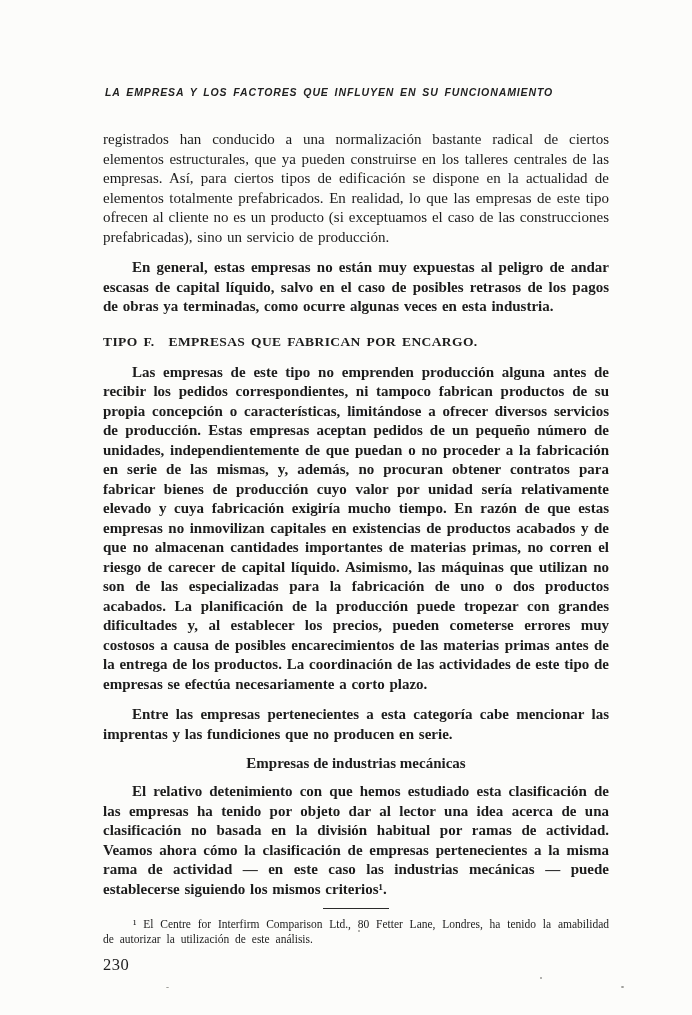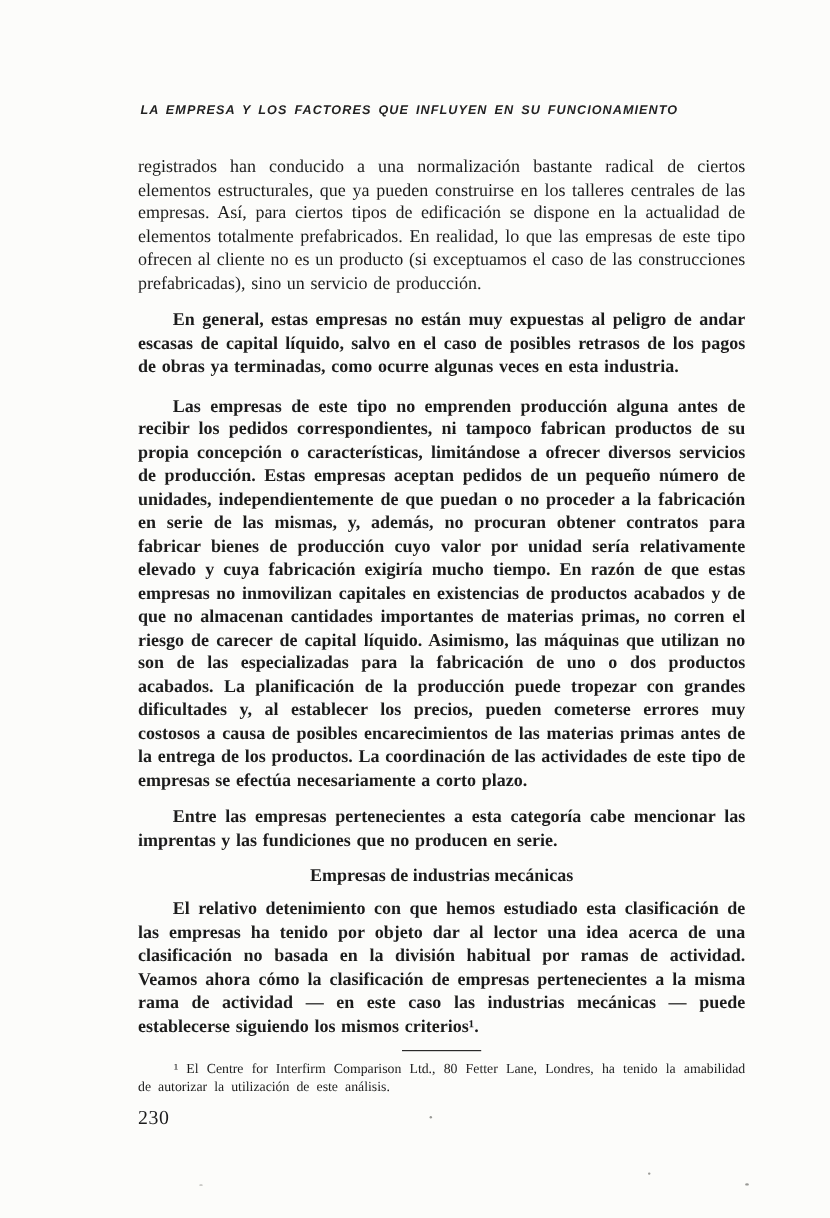--- a/index.html
+++ b/index.html
@@ -12,21 +12,21 @@
     width: 692px;
     height: 1015px;
     margin: 0 auto;
     background: #fcfcfa;
     overflow: hidden;
     color: #1c1c1c;
     font-family: "Liberation Serif", "DejaVu Serif", serif;
   }
   .content {
     position: absolute;
-    left: 115px;
+    left: 103px;
     top: 86px;
     width: 506px;
   }
   .running-header {
     font-family: "Liberation Sans", "DejaVu Sans", sans-serif;
     font-style: italic;
     font-weight: 600;
     font-size: 10.5px;
     letter-spacing: 0.9px;
     word-spacing: 2px;
@@ -99,20 +99,23 @@
 <div class="page">
   <div class="content">
 
     <div class="running-header">LA EMPRESA Y LOS FACTORES QUE INFLUYEN EN SU FUNCIONAMIENTO</div>
 
     <p class="body-para first">registrados han conducido a una normalización bastante radical de ciertos elementos estructurales, que ya pueden construirse en los talleres centrales de las empresas. Así, para ciertos tipos de edificación se dispone en la actualidad de elementos totalmente prefabricados. En realidad, lo que las empresas de este tipo ofrecen al cliente no es un producto (si exceptuamos el caso de las construcciones prefabricadas), sino un servicio de producción.</p>
 
     <p class="body-para indented">En general, estas empresas no están muy expuestas al peligro de andar escasas de capital líquido, salvo en el caso de posibles retrasos de los pagos de obras ya terminadas, como ocurre algunas veces en esta industria.</p>
 
 
+    <div class="tipo-heading">
+      <span class="tipo-label">TIPO F.</span><span>EMPRESAS QUE FABRICAN POR ENCARGO.</span>
+    </div>
 
     <p class="body-para indented" style="margin-top:13px;">Las empresas de este tipo no emprenden producción alguna antes de recibir los pedidos correspondientes, ni tampoco fabrican productos de su propia concepción o características, limitándose a ofrecer diversos servicios de producción. Estas empresas aceptan pedidos de un pequeño número de unidades, independientemente de que puedan o no proceder a la fabricación en serie de las mismas, y, además, no procuran obtener contratos para fabricar bienes de producción cuyo valor por unidad sería relativamente elevado y cuya fabricación exigiría mucho tiempo. En razón de que estas empresas no inmovilizan capitales en existencias de productos acabados y de que no almacenan cantidades importantes de materias primas, no corren el riesgo de carecer de capital líquido. Asimismo, las máquinas que utilizan no son de las especializadas para la fabricación de uno o dos productos acabados. La planificación de la producción puede tropezar con grandes dificultades y, al establecer los precios, pueden cometerse errores muy costosos a causa de posibles encarecimientos de las materias primas antes de la entrega de los productos. La coordinación de las actividades de este tipo de empresas se efectúa necesariamente a corto plazo.</p>
 
     <p class="body-para indented">Entre las empresas pertenecientes a esta categoría cabe mencionar las imprentas y las fundiciones que no producen en serie.</p>
 
     <div class="center-heading">Empresas de industrias mecánicas</div>
 
     <p class="body-para indented">El relativo detenimiento con que hemos estudiado esta clasificación de las empresas ha tenido por objeto dar al lector una idea acerca de una clasificación no basada en la división habitual por ramas de actividad. Veamos ahora cómo la clasificación de empresas pertenecientes a la misma rama de actividad — en este caso las industrias mecánicas — puede establecerse siguiendo los mismos criterios¹.</p>
 
     <hr class="footnote-rule">

